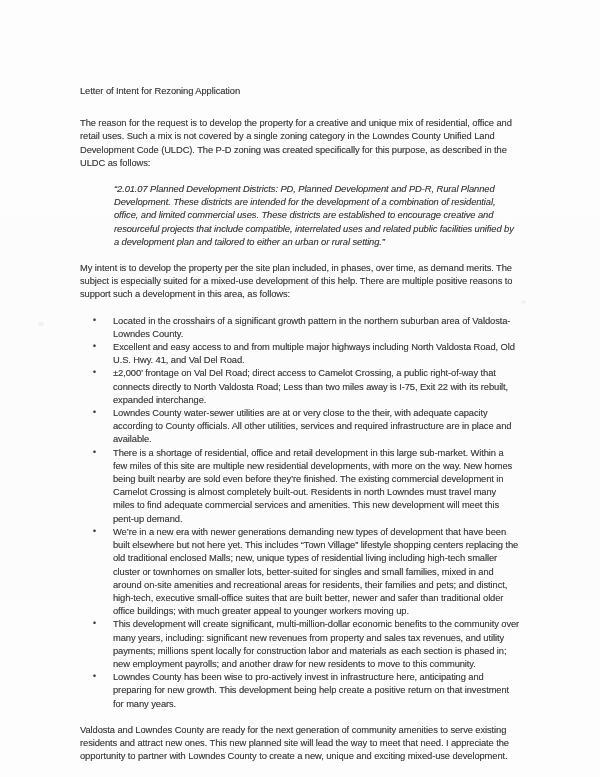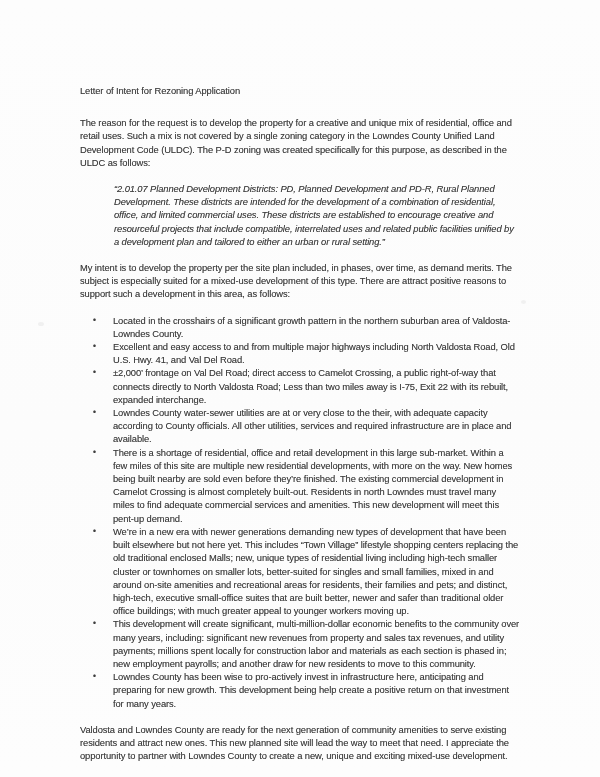--- a/index.html
+++ b/index.html
@@ -68,21 +68,21 @@
 <div class="page">
   <div class="scan">
 
     <h1 class="title">Letter of Intent for Rezoning Application</h1>
 
 
     <p>The reason for the request is to develop the property for a creative and unique mix of residential, office and retail uses. Such a mix is not covered by a single zoning category in the Lowndes County Unified Land Development Code (ULDC). The P-D zoning was created specifically for this purpose, as described in the ULDC as follows:</p>
 
     <p class="quote">“2.01.07 Planned Development Districts: PD, Planned Development and PD-R, Rural Planned Development. These districts are intended for the development of a combination of residential, office, and limited commercial uses. These districts are established to encourage creative and resourceful projects that include compatible, interrelated uses and related public facilities unified by a development plan and tailored to either an urban or rural setting.”</p>
 
-    <p>My intent is to develop the property per the site plan included, in phases, over time, as demand merits. The subject is especially suited for a mixed-use development of this type. There are attract positive reasons to support such a development in this area, as follows:</p>
+    <p>My intent is to develop the property per the site plan included, in phases, over time, as demand merits. The subject is especially suited for a mixed-use development of this help. There are multiple positive reasons to support such a development in this area, as follows:</p>
 
     <ul class="reasons">
       <li>
         <span class="bullet">•</span>
         <span class="btext">Located in the crosshairs of a significant growth pattern in the northern suburban area of Valdosta-Lowndes County.</span>
       </li>
       <li>
         <span class="bullet">•</span>
         <span class="btext">Excellent and easy access to and from multiple major highways including North Valdosta Road, Old U.S. Hwy. 41, and Val Del Road.</span>
       </li>

